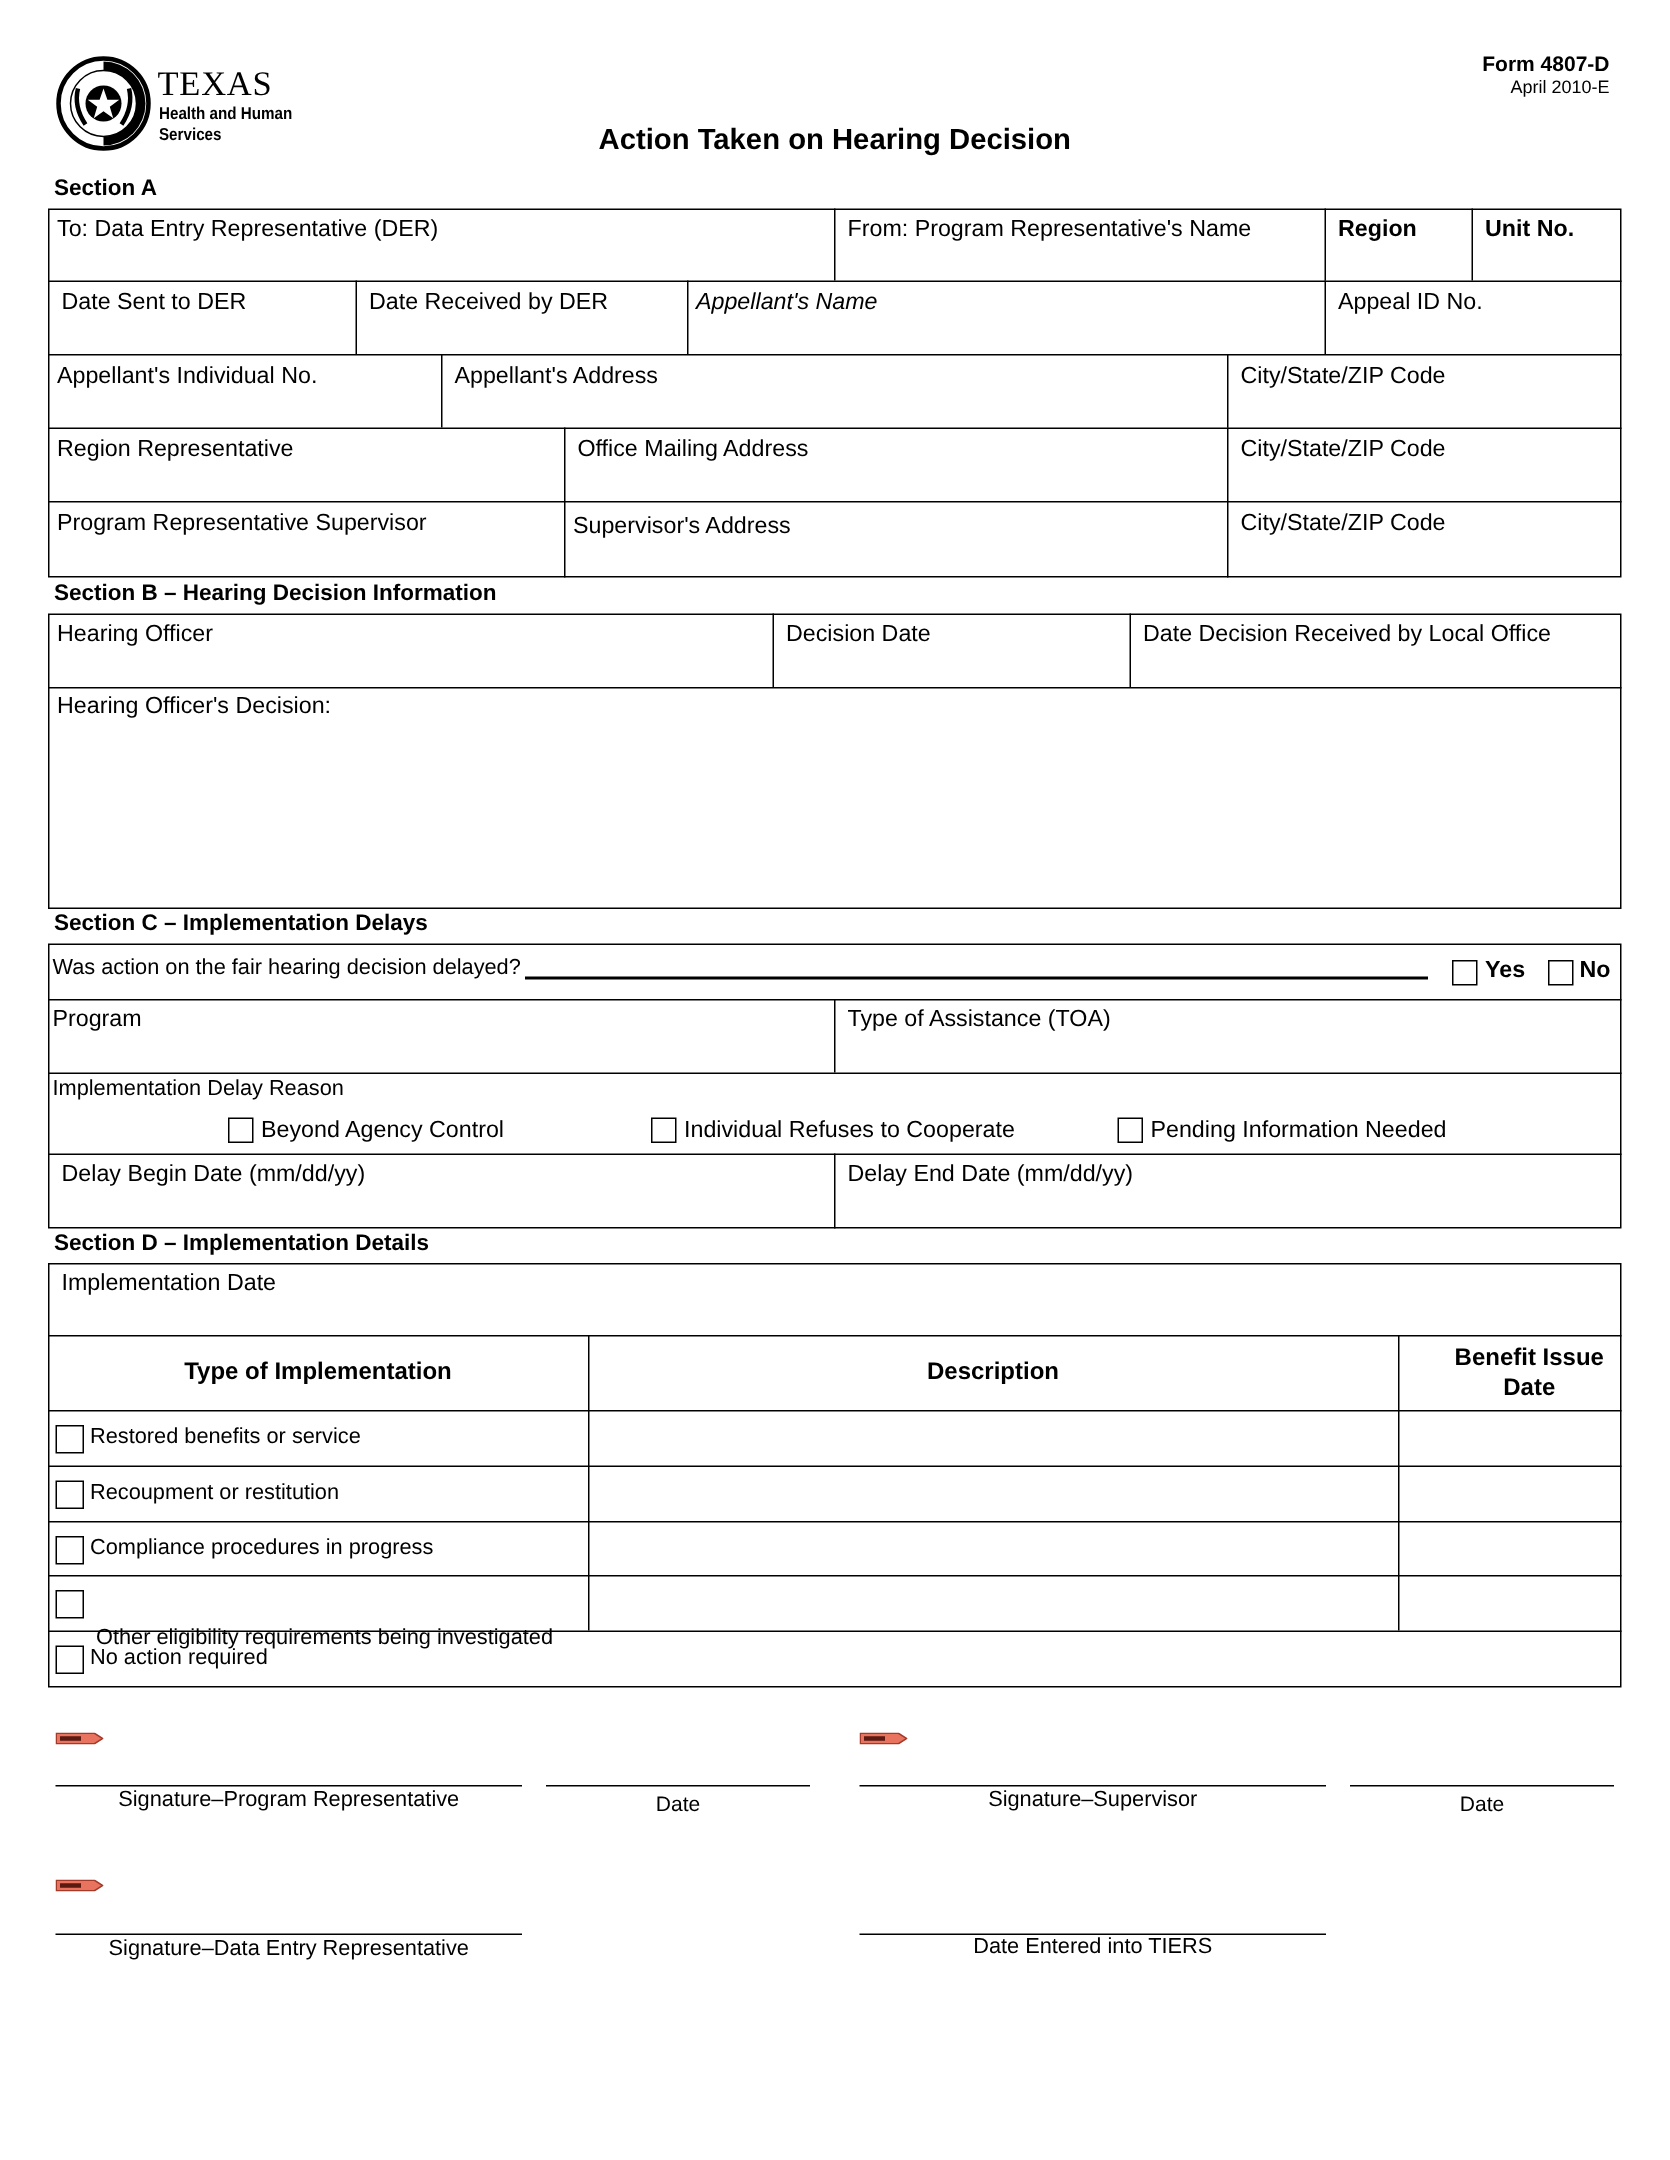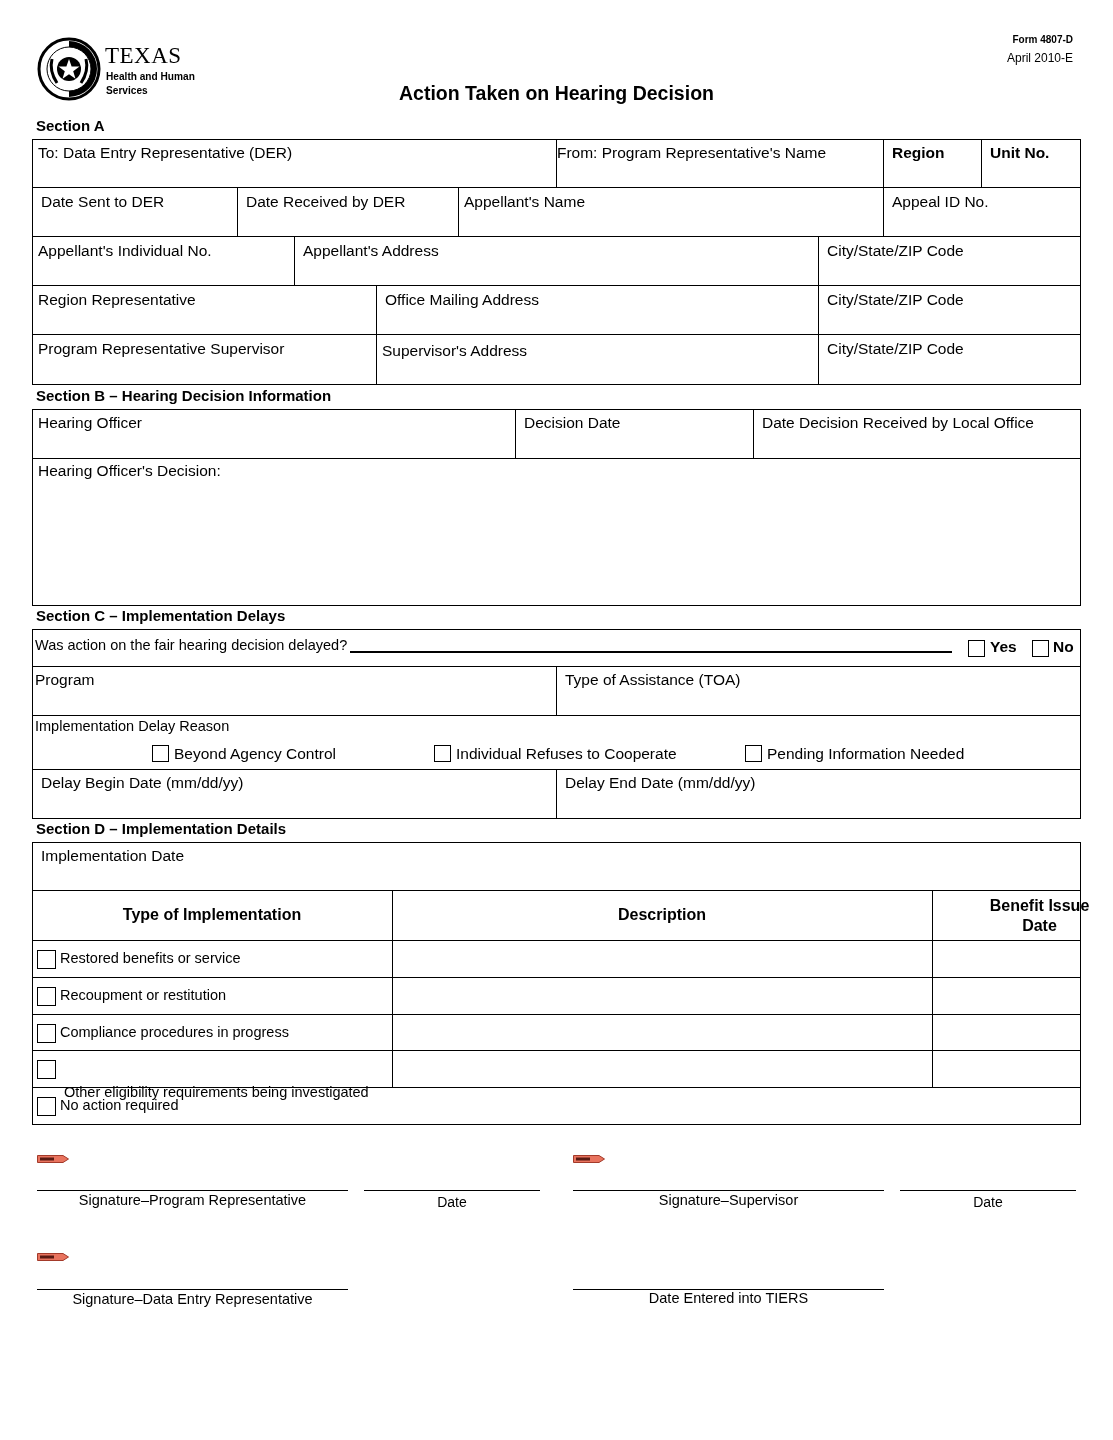--- a/index.html
+++ b/index.html
@@ -2,21 +2,21 @@
 <html><head>
 <meta charset="utf-8">
 <style>
   html, body { margin: 0; padding: 0; background: #ffffff; }
   body { width: 1113px; height: 1440px; position: relative; overflow: hidden;
          font-family: "Liberation Sans", sans-serif; color: #000; }
   .abs { position: absolute; }
   .logo-seal { left: 37px; top: 37px; width: 64px; height: 64px; }
   .logo-texas { left: 105px; top: 44px; font-family: "Liberation Serif", serif; font-size: 23px; letter-spacing: 0.5px; line-height: 24px; }
   .logo-sub { left: 106px; top: 69px; font-size: 11.5px; font-weight: bold; line-height: 14px; transform: scaleX(0.88); transform-origin: left top; }
-  .form-no { right: 40px; top: 34px; font-size: 10px; font-weight: bold; text-align: right; }
+  .form-no { right: 40px; top: 34px; font-size: 14px; font-weight: bold; text-align: right; }
   .form-date { right: 40px; top: 51px; font-size: 12px; text-align: right; }
   .title { left: 0; width: 1113px; top: 82px; text-align: center; font-size: 19.5px; font-weight: bold; }
   .section-h { left: 36px; font-size: 15px; font-weight: bold; }
   .box { position: absolute; border: 1px solid #000; box-sizing: border-box; }
   .cell { position: absolute; box-sizing: border-box; font-size: 15.5px; padding: 4px 6px; white-space: nowrap; }
   .vline { position: absolute; width: 1px; background: #000; }
   .hline { position: absolute; height: 1px; background: #000; }
   .cb { position: absolute; width: 17px; height: 17px; border: 1px solid #000; box-sizing: border-box; background: #fff; cursor: pointer; }
   .cb-label { position: absolute; font-size: 15.5px; white-space: nowrap; }
   .small { font-size: 14.5px; }
@@ -70,30 +70,30 @@
 <div class="vline" style="left:294px; top:236px; height:49px;"></div>
 <div class="vline" style="left:818px; top:236px; height:49px;"></div>
 
 <div class="vline" style="left:376px; top:285px; height:100px;"></div>
 <div class="vline" style="left:818px; top:285px; height:100px;"></div>
 
 <div class="cell" style="left:32px; top:140px; width:524px; height:47px;">
   <b class="lbl">To:</b>
   <span>Data Entry Representative (DER)</span>
 </div>
-<div class="cell" style="left:528px; top:140px; width:327px; height:47px;text-align:center;">
+<div class="cell" style="left:559px; top:140px; width:327px; height:47px;">
   <b class="lbl">From:</b>
   <span>Program Representative's Name</span>
 </div>
 <div class="cell" style="left:883px; top:140px; width:98px; height:47px; font-weight:bold; padding-left:9px;">Region</div>
 <div class="cell" style="left:981px; top:140px; width:100px; height:47px; font-weight:bold; padding-left:9px;">Unit No.</div>
 
 <div class="cell" style="left:32px; top:189px; width:205px; height:47px; padding-left:9px;">Date Sent to DER</div>
 <div class="cell" style="left:237px; top:189px; width:221px; height:47px; padding-left:9px;">Date Received by DER</div>
-<div class="cell" style="left:458px; top:189px; width:425px; height:47px;">Appellant's Name</div>
+<div class="cell" style="left:458px; top:189px; width:425px; height:47px;font-style:italic;">Appellant's Name</div>
 <div class="cell" style="left:883px; top:189px; width:198px; height:47px; padding-left:9px;">Appeal ID No.</div>
 
 <div class="cell" style="left:32px; top:238px; width:262px; height:47px;">Appellant's Individual No.</div>
 <div class="cell" style="left:294px; top:238px; width:524px; height:47px; padding-left:9px;">Appellant's Address</div>
 <div class="cell" style="left:818px; top:238px; width:263px; height:47px; padding-left:9px;">City/State/ZIP Code</div>
 
 <div class="cell" style="left:32px; top:287px; width:344px; height:47px;">Region Representative</div>
 <div class="cell" style="left:376px; top:287px; width:442px; height:47px; padding-left:9px;">Office Mailing Address</div>
 <div class="cell" style="left:818px; top:287px; width:263px; height:47px; padding-left:9px;">City/State/ZIP Code</div>
 
@@ -148,21 +148,21 @@
 <div class="hline" style="left:32px; top:1014px; width:1049px;"></div>
 <div class="hline" style="left:32px; top:1050px; width:1049px;"></div>
 <div class="hline" style="left:32px; top:1087px; width:1049px;"></div>
 <div class="vline" style="left:392px; top:890px; height:197px;"></div>
 <div class="vline" style="left:932px; top:890px; height:197px;"></div>
 
 <div class="cell" style="left:32px; top:843px; width:1049px; height:47px; padding-left:9px;">Implementation Date</div>
 
 <div class="th" style="left:32px; top:906px; width:360px;">Type of Implementation</div>
 <div class="th" style="left:392px; top:906px; width:540px;">Description</div>
-<div class="th" style="left:976px; top:896px; width:127px; line-height:20px;">
+<div class="th" style="left:956px; top:896px; width:127px; line-height:20px;">
   <div>Benefit Issue</div>
   <div>Date</div>
 </div>
 
 <div class="cb" style="left:37px; top:950px; width:19px; height:19px;"></div>
 <div class="cb-label small" style="left:60px; top:950px;">Restored benefits or service</div>
 <div class="abs" style="left:393px; top:941px; width:539px; height:36px;"></div>
 <div class="abs" style="left:933px; top:941px; width:148px; height:36px;"></div>
 
 <div class="cb" style="left:37px; top:987px; width:19px; height:19px;"></div>

